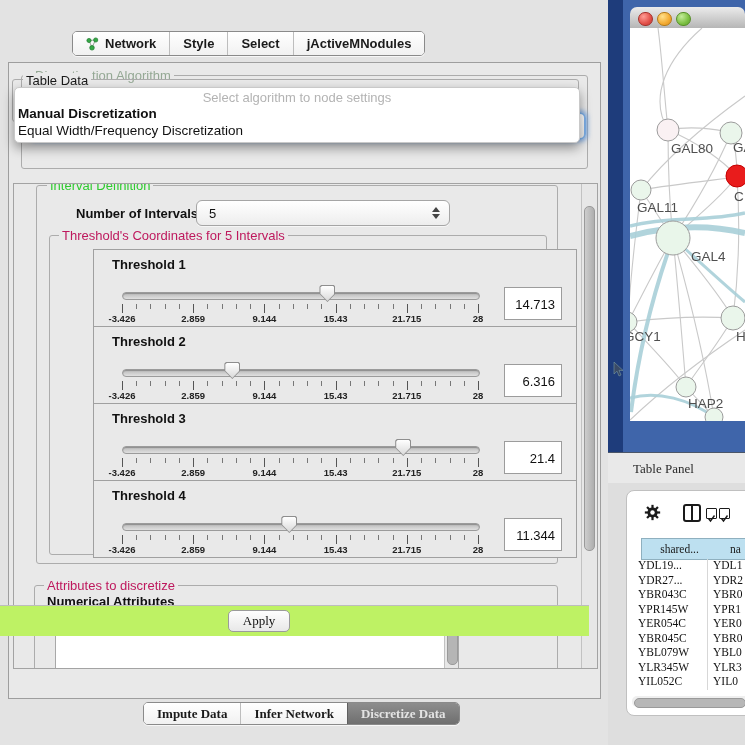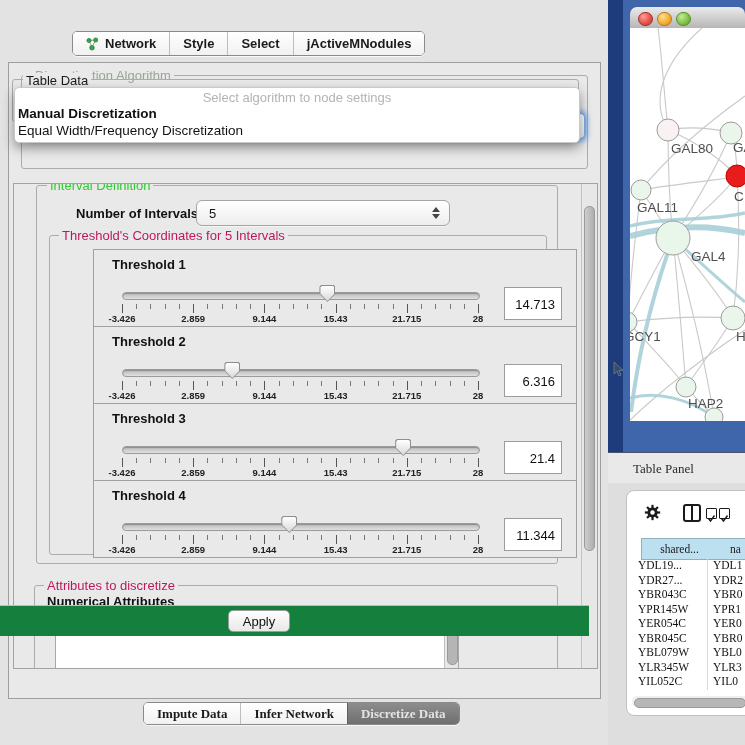--- a/index.html
+++ b/index.html
@@ -273,21 +273,21 @@
             <div class="sb-thumb" style="left:1.5px;top:2px;width:9px;height:48px;background:#b5b5b5;"></div>
           </div>
         </div>
       </div>
 
       <div class="vsb-track">
         <div class="sb-thumb" style="left:2px;top:22px;width:9px;height:343px;"></div>
       </div>
     </div>
 
-    <div class="abs" style="left:0;top:605px;width:589px;height:30px;background:#15803d;border-top:1px solid #bdbdbd;">
+    <div class="abs" style="left:0;top:605px;width:589px;height:30px;background:#bef264;border-top:1px solid #bdbdbd;font-family:Liberation Serif, serif;">
       <div class="btn" style="left:228px;top:4px;width:60px;height:20px;">Apply</div>
     </div>
   </div>
 
   <div class="abs seg-bar" id="bottom-tabs" style="left:143px;top:702px;height:21px;">
     <div class="seg">
       <span>Impute Data</span>
     </div>
     <div class="seg">
       <span>Infer Network</span>

